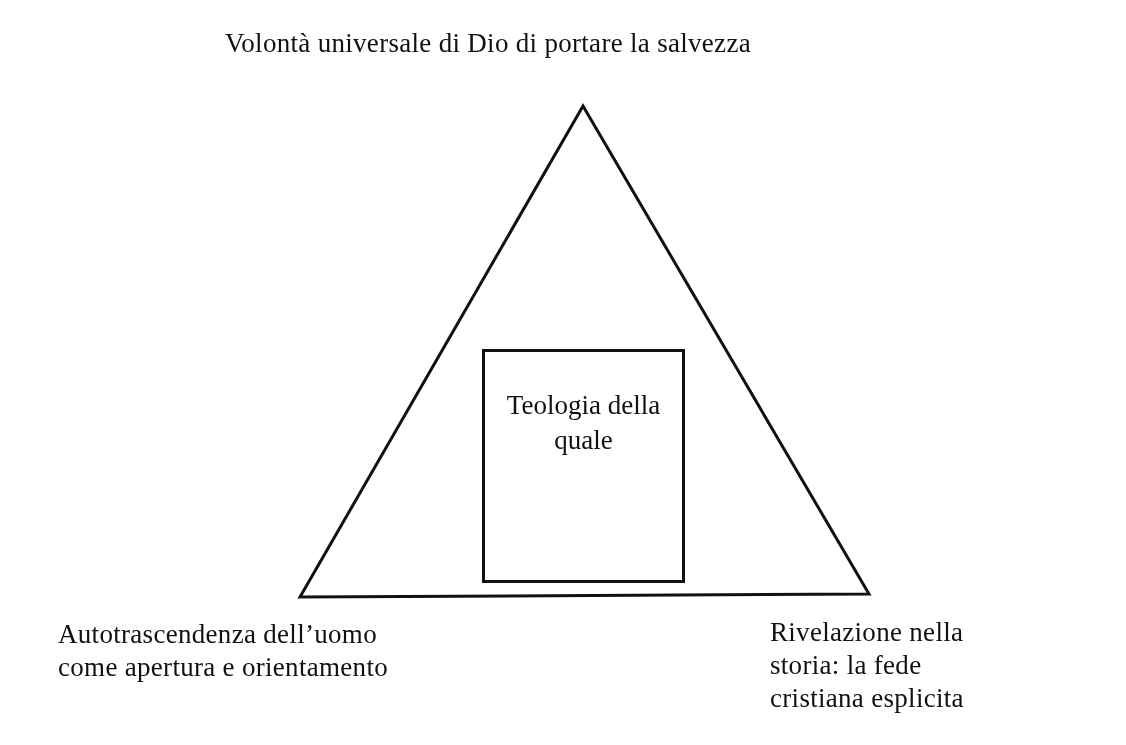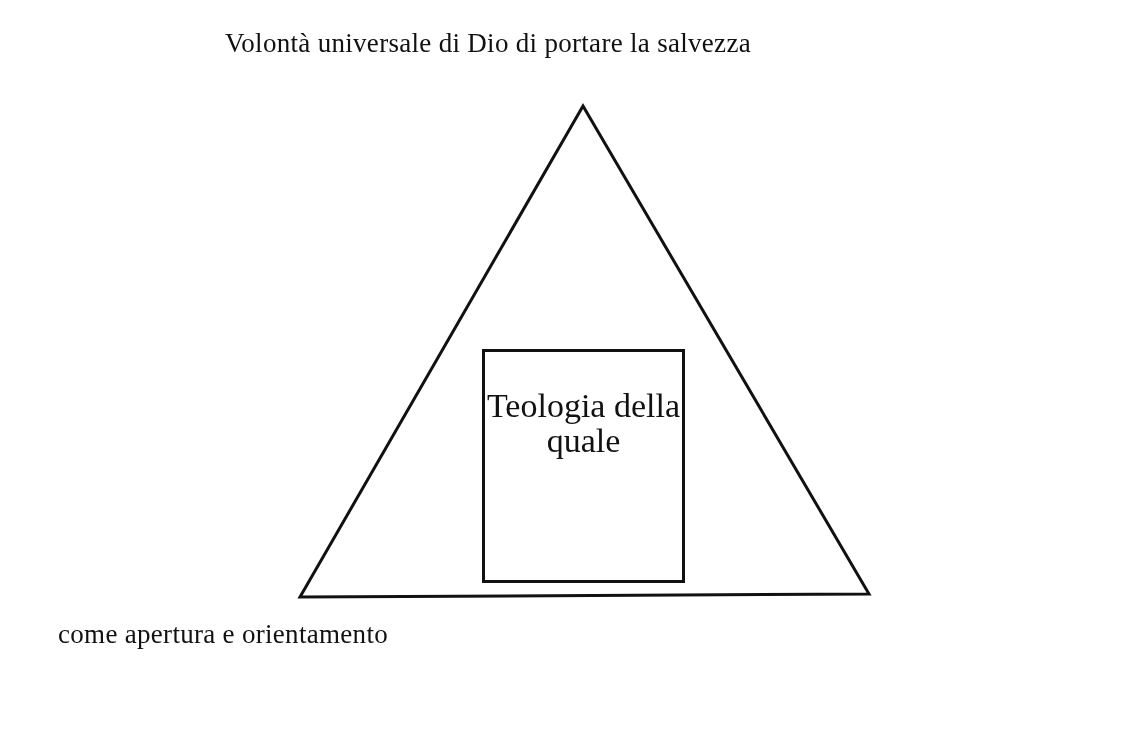--- a/index.html
+++ b/index.html
@@ -56,21 +56,21 @@
     height: 192px;
     border: 3px solid #111111;
     box-sizing: content-box;
     background: #ffffff;
     display: flex;
     flex-direction: column;
     justify-content: flex-start;
     align-items: center;
     padding-top: 36px;
     text-align: center;
-    font-size: 34px;
+    font-size: 27px;
     line-height: 35px;
   }
 </style>
 </head>
 <body>
 
 <div class="page">
 
   <div class="label label-top">
     <div>Volontà universale di Dio di portare la salvezza</div>
@@ -79,17 +79,23 @@
   <svg class="triangle-svg" viewBox="0 0 1126 745" xmlns="http://www.w3.org/2000/svg" aria-hidden="true">
     <polygon points="583,106 300,597 869,594" fill="none" stroke="#111111" stroke-width="3" stroke-linejoin="miter"></polygon>
   </svg>
 
   <div class="center-box">
     <div>Teologia della</div>
     <div>quale</div>
   </div>
 
   <div class="label label-bottom-left">
+    <div>Autotrascendenza dell’uomo</div>
     <div>come apertura e orientamento</div>
   </div>
 
+  <div class="label label-bottom-right">
+    <div>Rivelazione nella</div>
+    <div>storia: la fede</div>
+    <div>cristiana esplicita</div>
+  </div>
 
 </div>
 
 </body></html>

